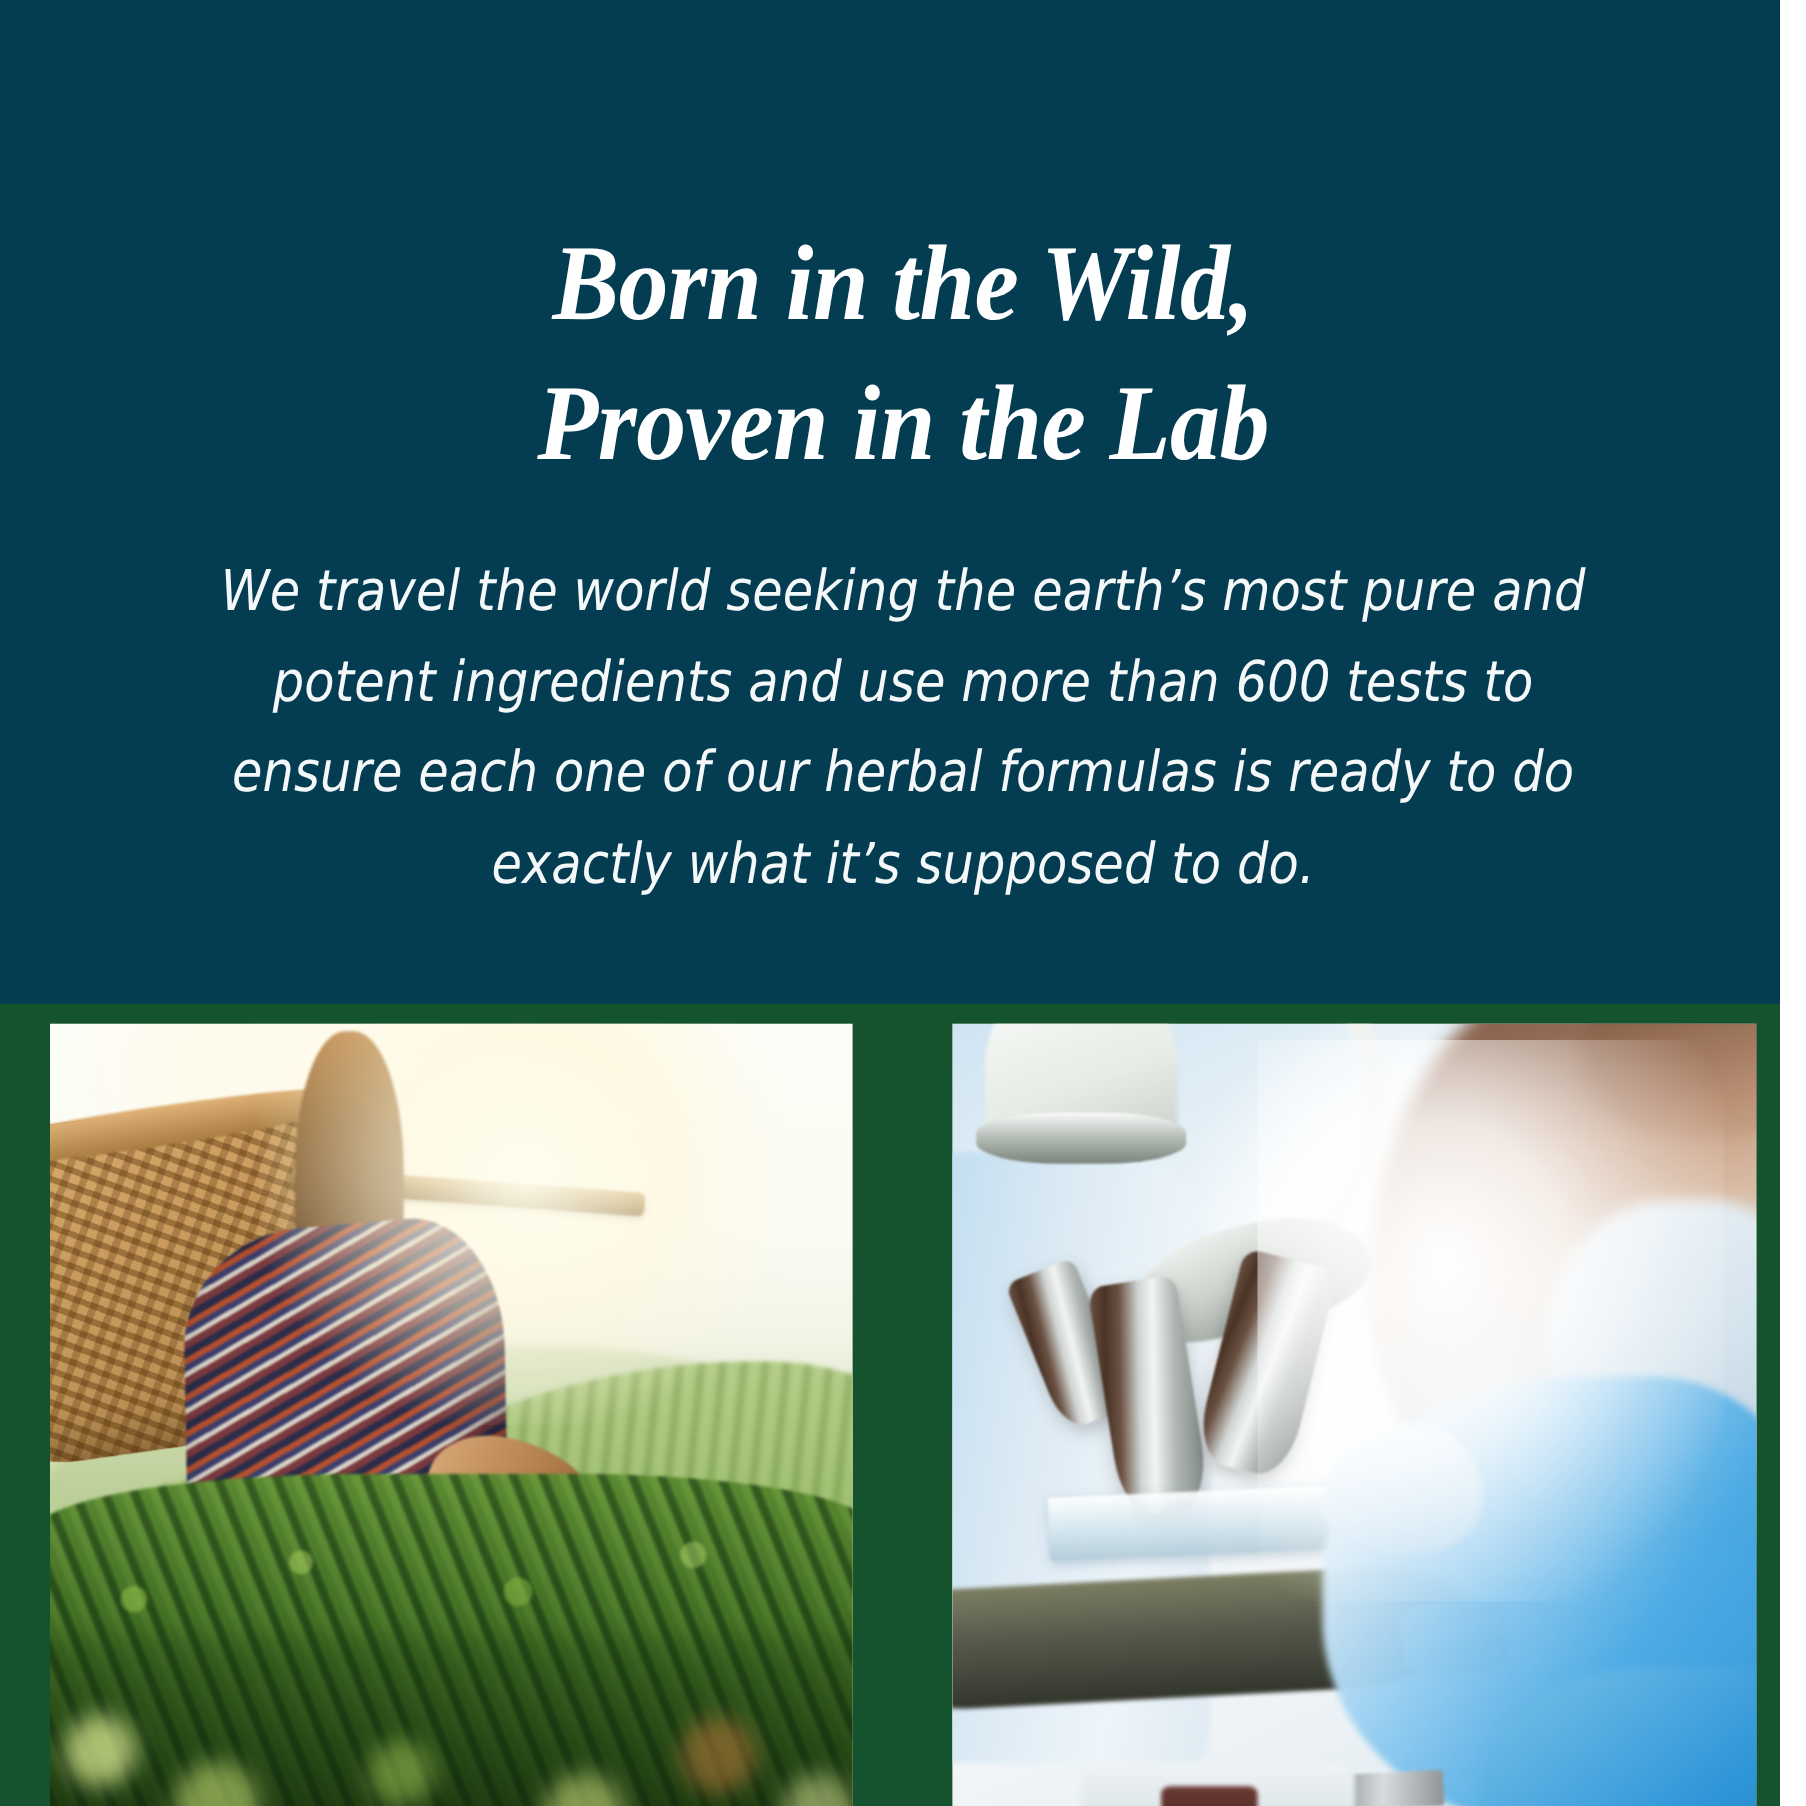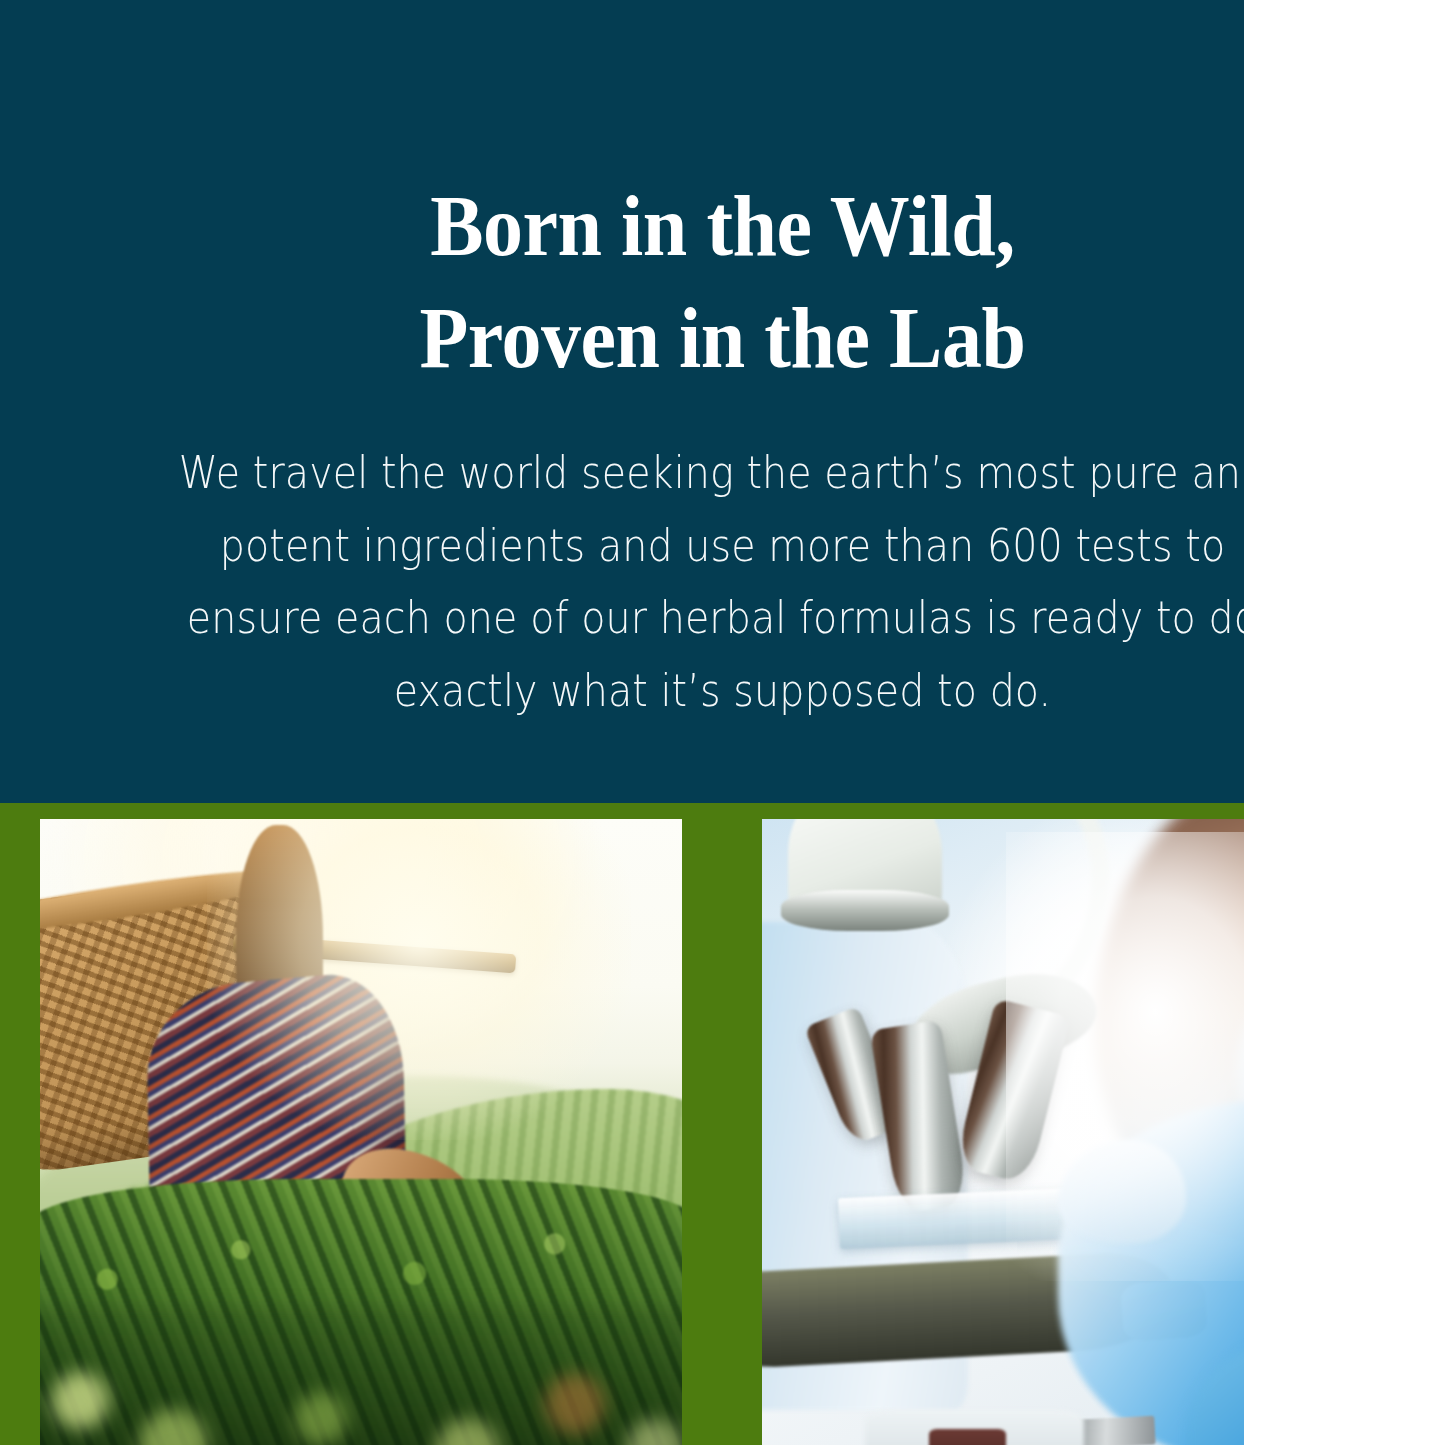--- a/index.html
+++ b/index.html
@@ -3,25 +3,26 @@
 <meta charset="utf-8">
 <title>Born in the Wild, Proven in the Lab</title>
 <style>
   html, body {
     margin: 0;
     padding: 0;
     background: #ffffff;
   }
   #canvas {
     position: relative;
-    width: 1244px;
+    width: 1424px;
     height: 1445px;
     overflow: hidden;
-    background: #4d7c0f;
+    background: #14532d;
     font-family: "Liberation Sans", sans-serif;
+    font-style: italic;
   }
 
   
   .hero-panel {
     position: absolute;
     left: 0; top: 0;
     width: 1445px;
     height: 803px;
     background: #043d52;
     box-sizing: border-box;

